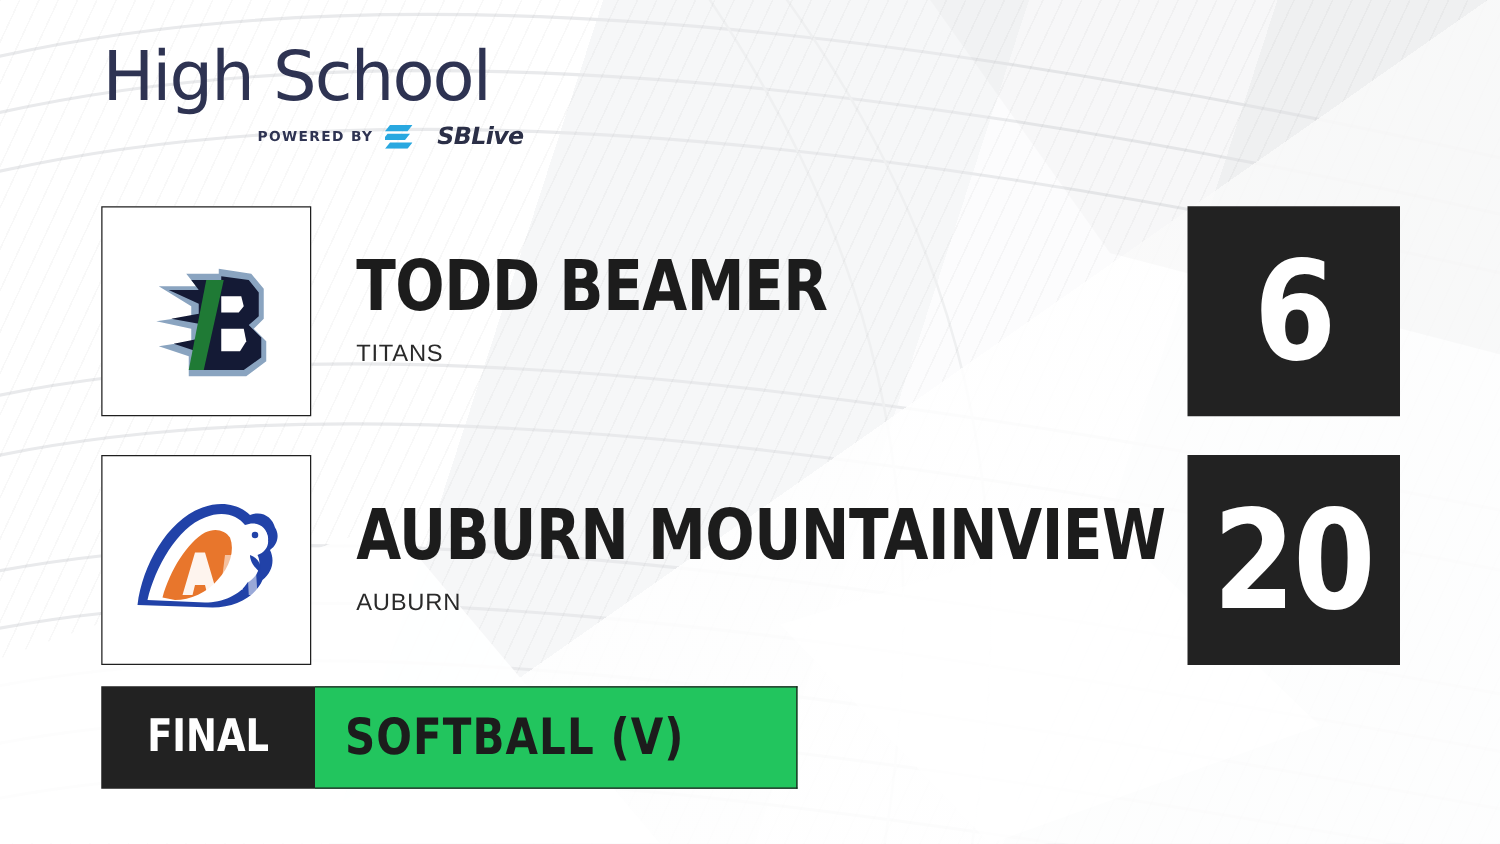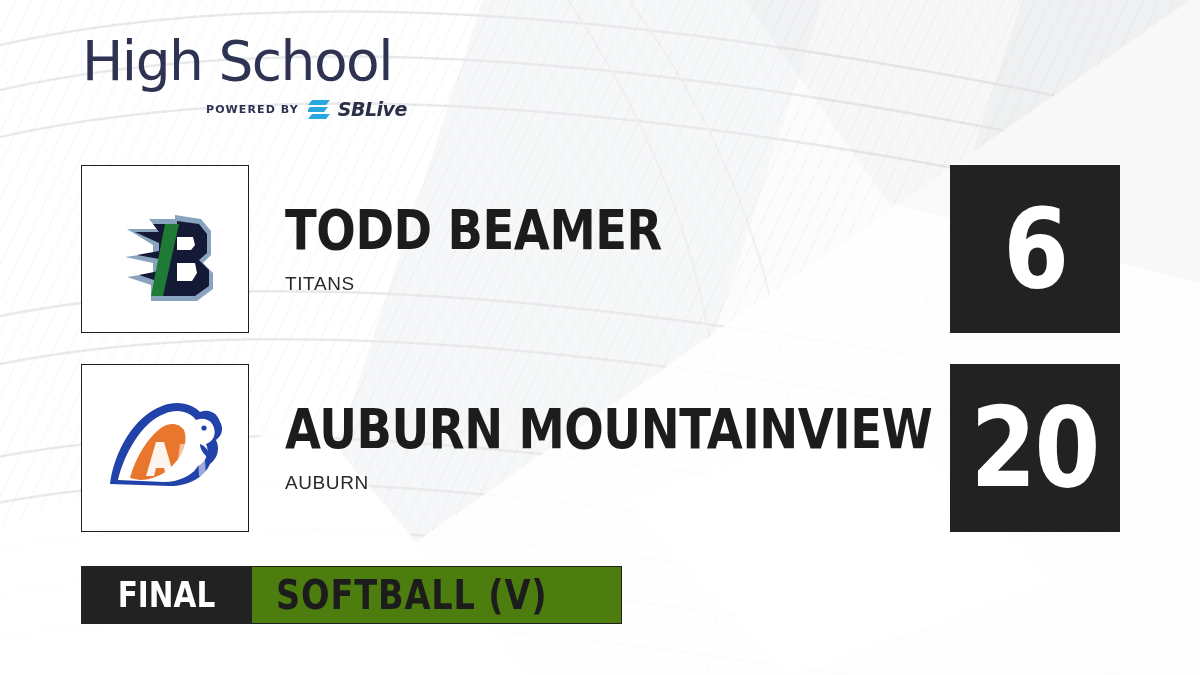--- a/index.html
+++ b/index.html
@@ -111,21 +111,21 @@
   }
   .powered-label {
     font-family: "DejaVu Sans", sans-serif;
     font-weight: bold;
     font-size: 11px;
     letter-spacing: 1.1px;
     color: #2e3352;
   }
   .sblive {
     display: flex;
-    gap: 8px;
+    gap: 20px;
   }
   .sblive-mark {
     width: 22px;
     height: 19px;
     flex: none;
   }
   .sblive-word {
     font-family: "DejaVu Sans", sans-serif;
     font-weight: bold;
     font-style: italic;
@@ -209,49 +209,49 @@
     line-height: 1;
     color: #ffffff;
     letter-spacing: -2px;
     transform: scaleX(0.86);
   }
 
   
   #status-bar {
     position: absolute;
     left: 81px;
-    top: 566px;
-    height: 58px;
+    top: 549px;
+    height: 82px;
     display: flex;
     align-items: stretch;
   }
   .status-state {
     background: #222222;
     display: flex;
     align-items: center;
     justify-content: center;
     padding: 0 26px;
   }
   .status-state-text {
     font-family: "DejaVu Sans", sans-serif;
     font-weight: bold;
     font-size: 36px;
     line-height: 1;
     color: #ffffff;
     letter-spacing: 0px;
     transform: scaleX(0.82);
   }
   .status-sport {
-    background: #4d7c0f;
+    background: #22c55e;
     border: 1.5px solid #1f1f1f;
     border-left: none;
     box-sizing: border-box;
     display: flex;
     align-items: center;
-    padding: 0 22px 0 24px;
+    padding: 0 38px 0 24px;
   }
   .status-sport-text {
     font-family: "DejaVu Sans", sans-serif;
     font-weight: bold;
     font-size: 40px;
     line-height: 1;
     color: #1c1c1c;
     letter-spacing: 1px;
     transform: scaleX(0.84);
     transform-origin: left center;

